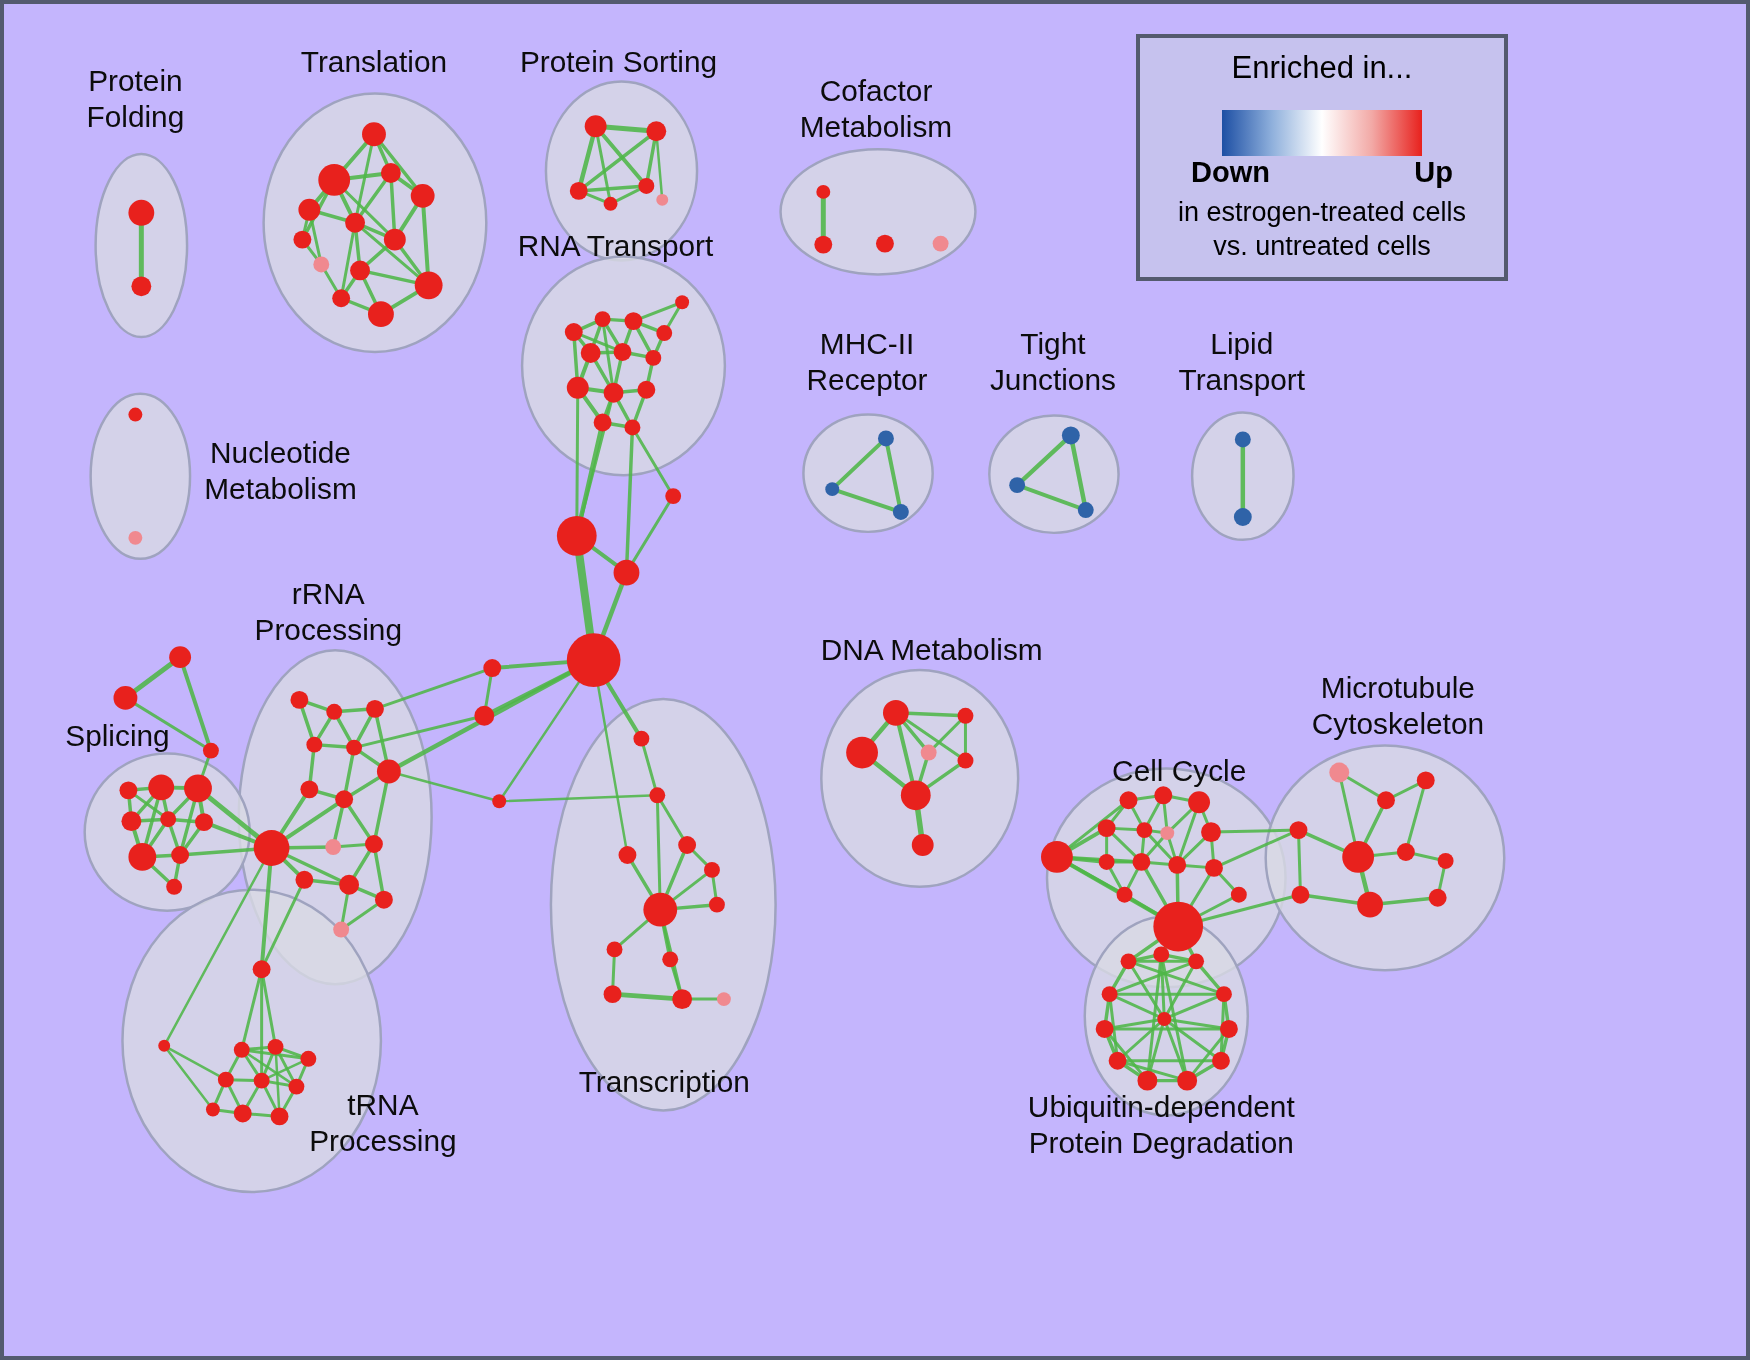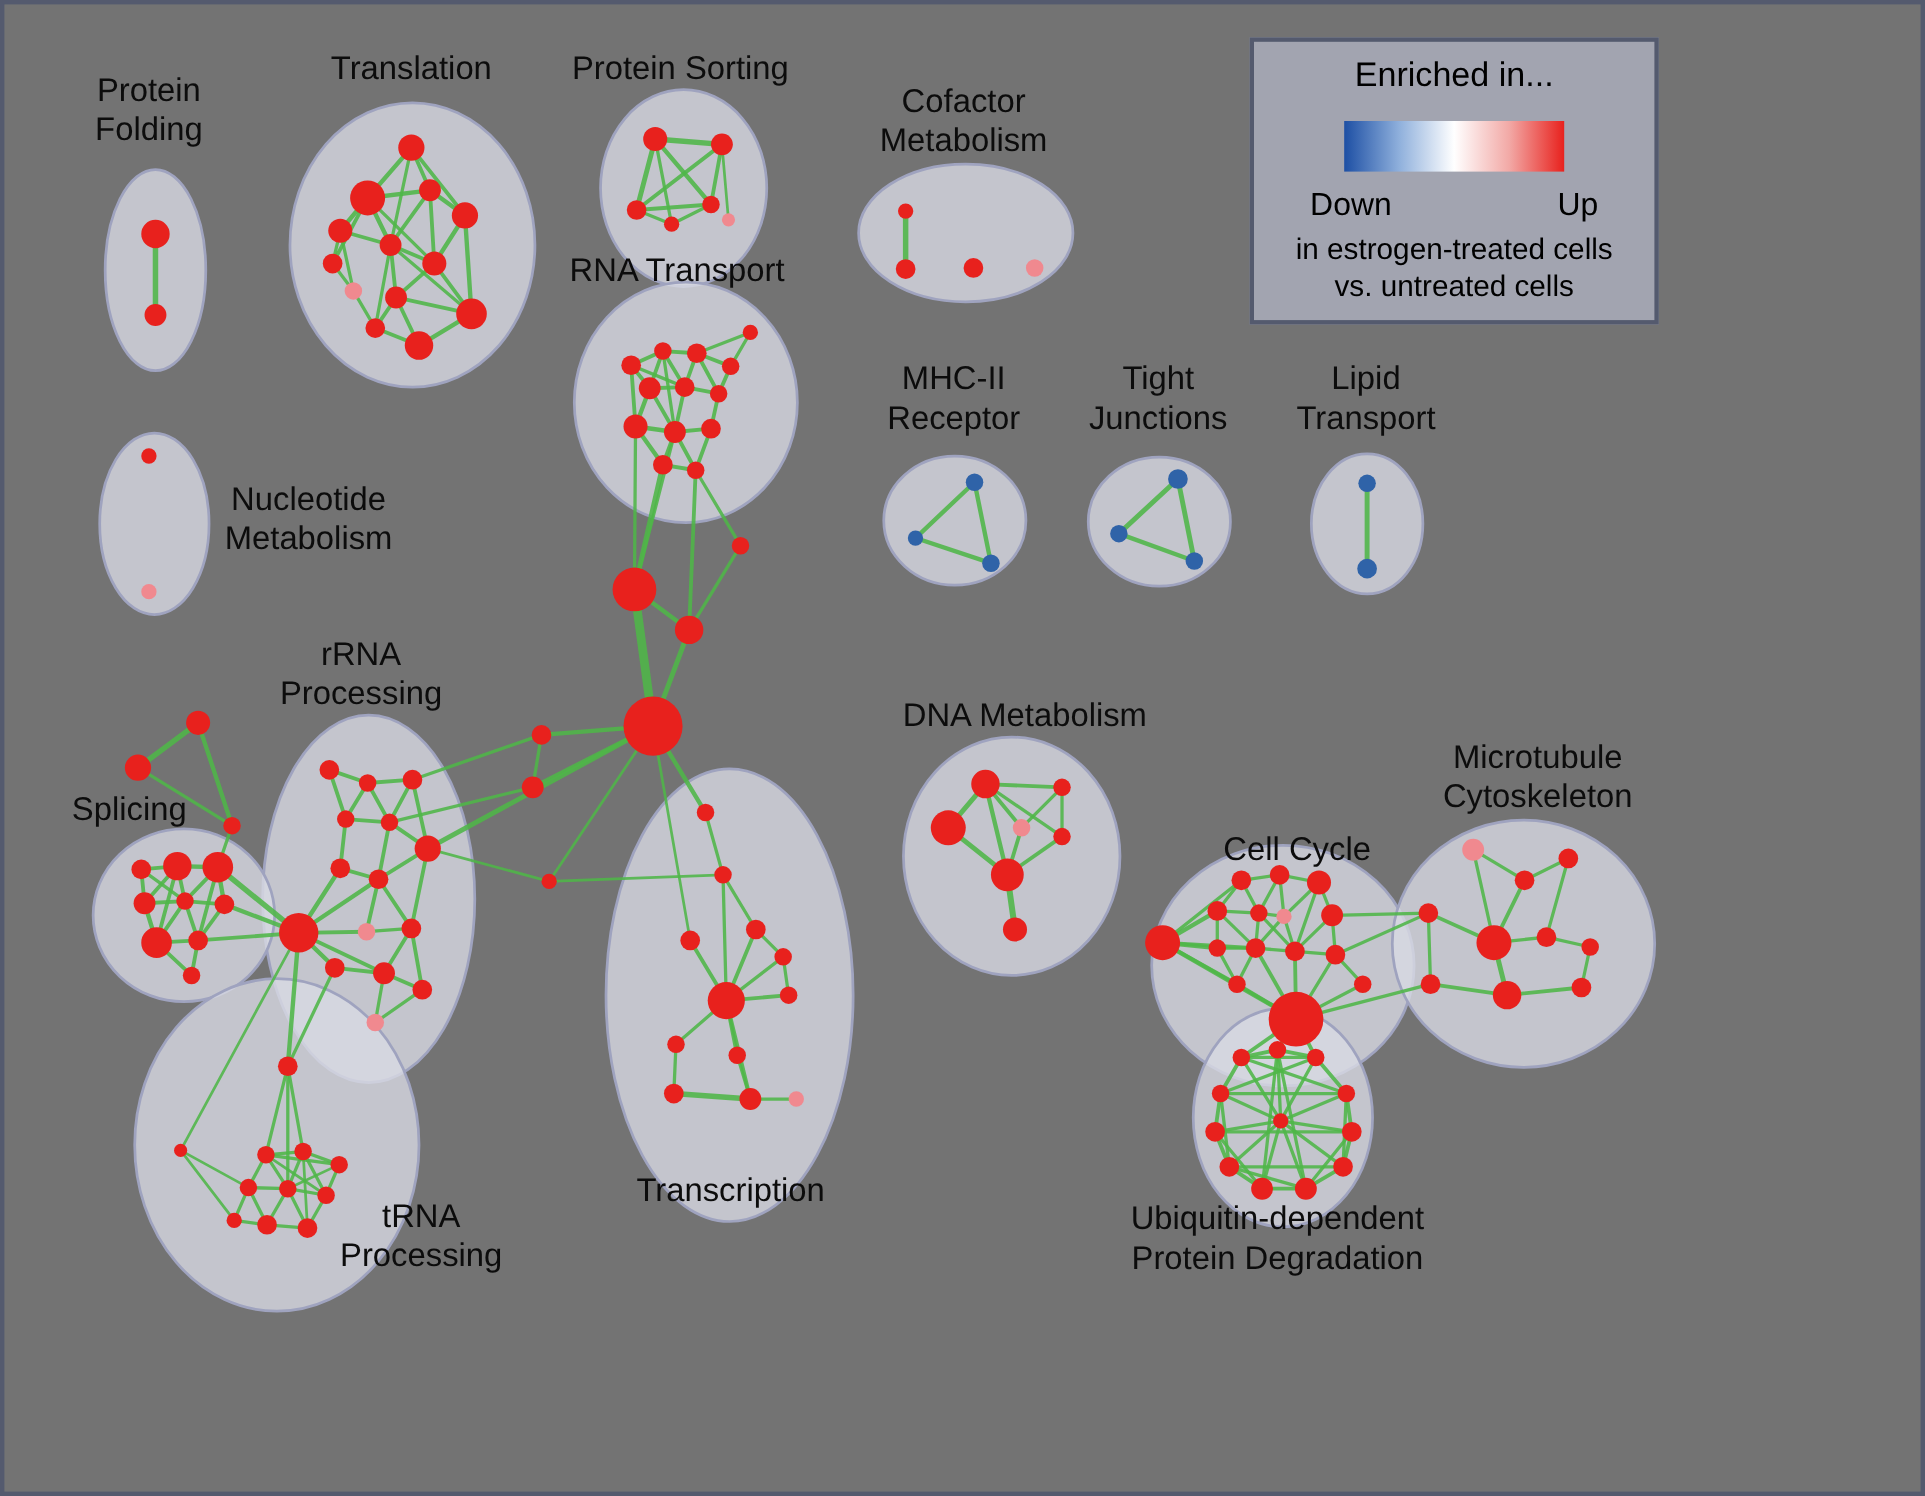--- a/index.html
+++ b/index.html
@@ -1,19 +1,19 @@
 <!DOCTYPE html>
 <html><head>
 <meta charset="utf-8">
 <style>
   html,body{margin:0;padding:0;background:#9aa0b8;}
   .figure{
     position:relative;
     width:1750px;height:1360px;
-    background:#737373;
+    background:#c4b5fd;
     border:4px solid #545a6e;
     box-sizing:border-box;
     font-family:"Liberation Sans", sans-serif;
     overflow:hidden;
   }
   #network{position:absolute;left:0;top:0;width:100%;height:100%;}
   .cluster-label{font-size:30px;fill:#0c0c0c;}
   .legend{
     position:absolute;
     left:1132px;top:30px;
@@ -25,24 +25,25 @@
     text-align:center;
     color:#000;
   }
   .legend-title{font-size:31px;margin-bottom:24px;}
   .legend-gradient{
     width:200px;height:46px;
     margin:0 auto;
   }
   .legend-row{
     width:262px;
-    margin:14px auto 6px auto;
+    margin:0 auto 6px auto;
     display:flex;
     justify-content:space-between;
     font-size:29px;
+    font-weight:bold;
   }
   .legend-sub{font-size:27px;line-height:34px;text-align:center;}
 </style>
 </head>
 <body>
 
 <div class="figure">
   <svg id="network" viewBox="0 0 1750 1360">
       <ellipse cx="137" cy="243" rx="46" ry="92" fill="#d8d9e4" fill-opacity="0.8" stroke="#9fa3bf" stroke-width="2.5"></ellipse>
       <ellipse cx="372" cy="220" rx="112" ry="130" fill="#d8d9e4" fill-opacity="0.8" stroke="#9fa3bf" stroke-width="2.5"></ellipse>

